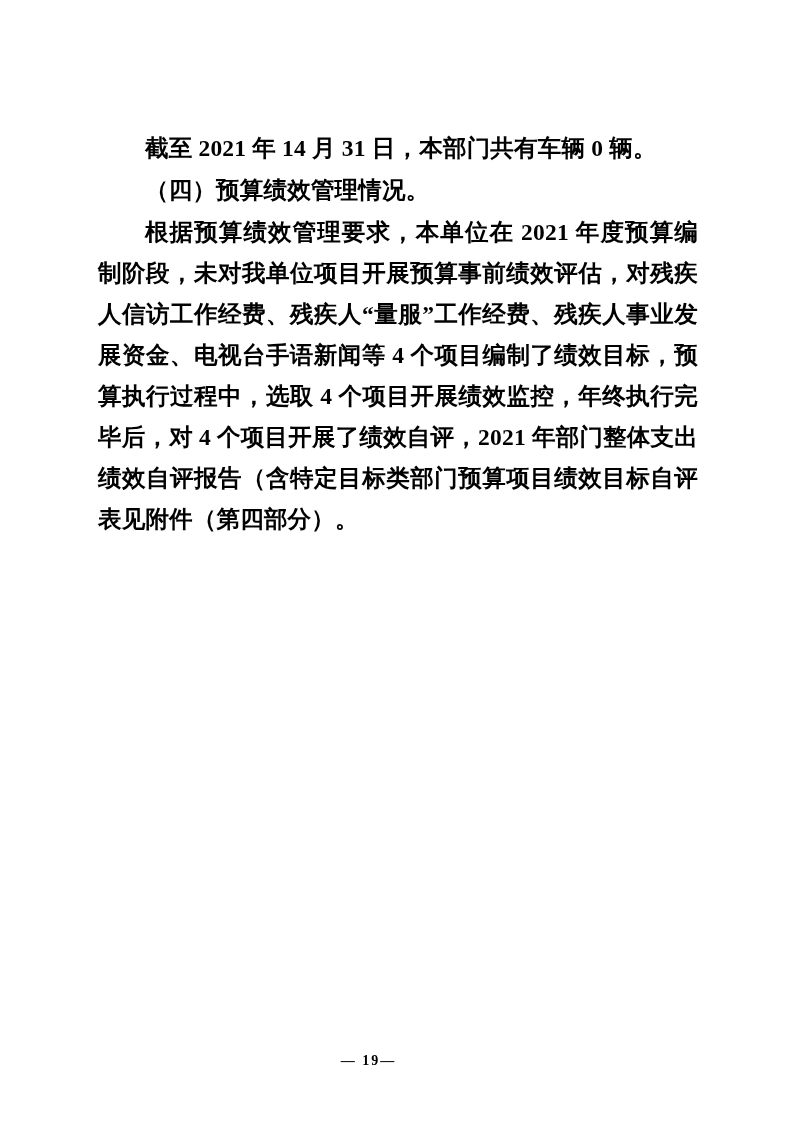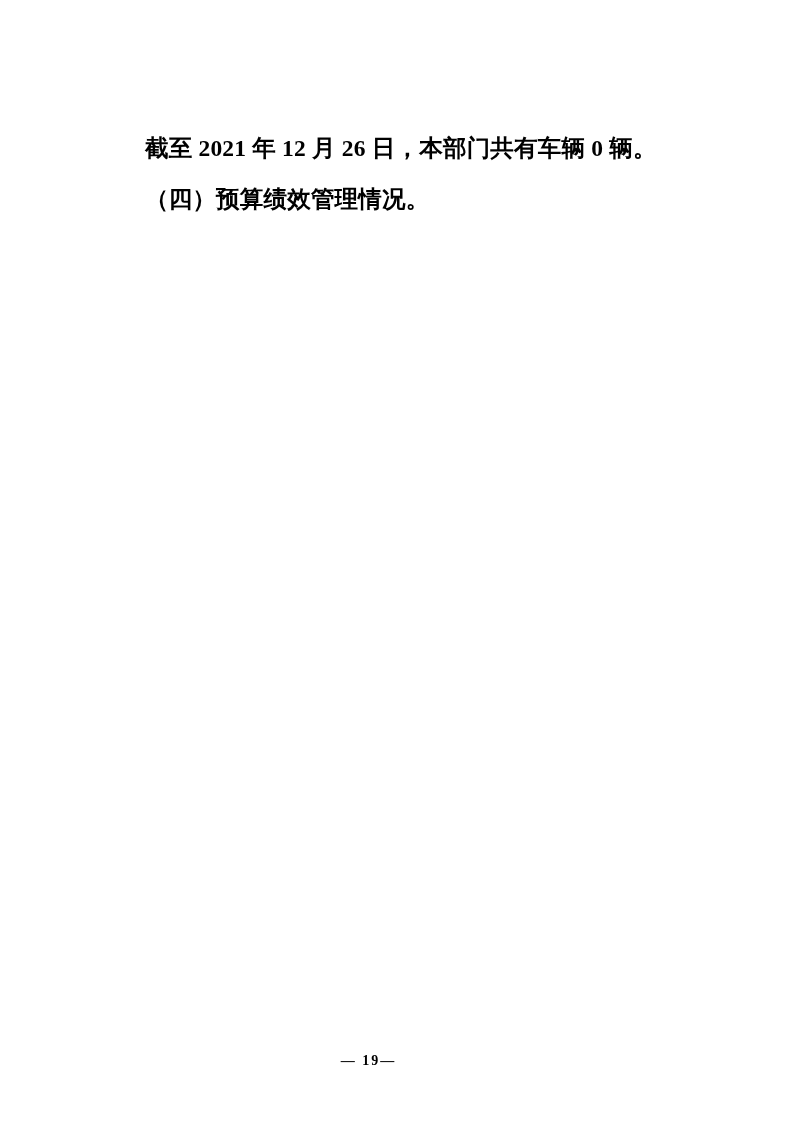--- a/index.html
+++ b/index.html
@@ -30,21 +30,21 @@
     font-size: 23.5px;
     line-height: 41px;
     letter-spacing: 0.2px;
     text-align: justify;
     text-justify: inter-ideograph;
     margin: 0;
     font-weight: 700;
     font-family: "Liberation Serif", "DejaVu Serif", serif;
   }
   .para + .para {
-    margin-top: 10px;
+    margin-top: 1px;
   }
   .indent2 {
     text-indent: 47px;
   }
   .footer {
     position: absolute;
     left: 0;
     right: 0;
     bottom: 53px;
     text-align: center;
@@ -56,21 +56,22 @@
     letter-spacing: 2px;
     font-family: "Liberation Serif", "DejaVu Serif", serif;
   }
 </style>
 </head>
 <body>
 
 <div class="page">
 
   <div class="content">
-    <p class="para indent2">截至 2021 年 12 月 26 日，本部门共有车辆 0 辆。</p>
+    <p class="para indent2">截至 2021 年 14 月 31 日，本部门共有车辆 0 辆。</p>
     <p class="para indent2">（四）预算绩效管理情况。</p>
+    <p class="para indent2">根据预算绩效管理要求，本单位在 2021 年度预算编制阶段，未对我单位项目开展预算事前绩效评估，对残疾人信访工作经费、残疾人“量服”工作经费、残疾人事业发展资金、电视台手语新闻等 4 个项目编制了绩效目标，预算执行过程中，选取 4 个项目开展绩效监控，年终执行完毕后，对 4 个项目开展了绩效自评，2021 年部门整体支出绩效自评报告（含特定目标类部门预算项目绩效目标自评表见附件（第四部分）。</p>
   </div>
 
   <div class="footer">
     <span class="page-number">— 19—</span>
   </div>
 
 </div>
 
 </body></html>

